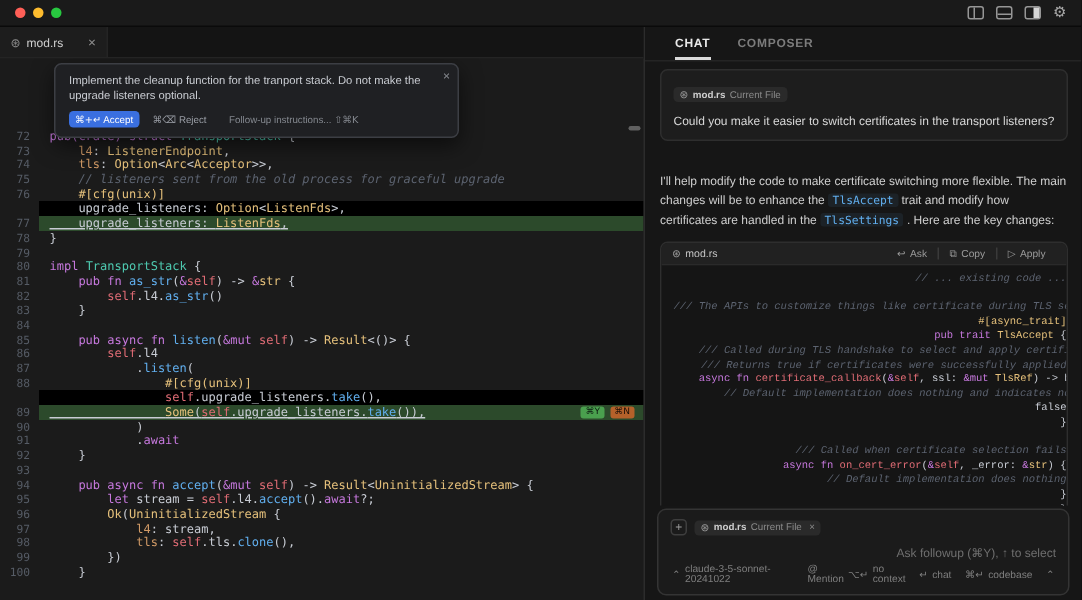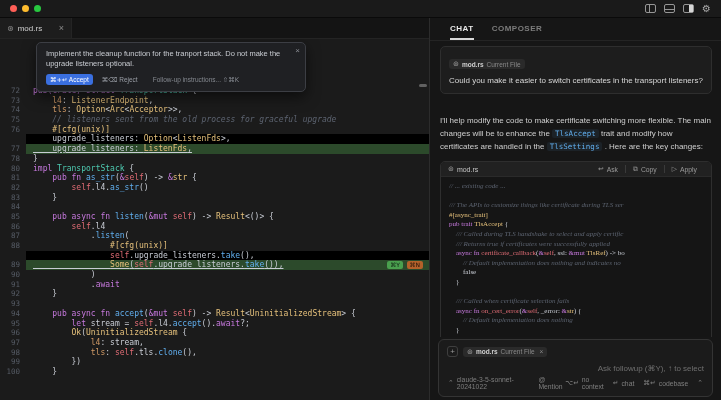--- a/index.html
+++ b/index.html
@@ -77,21 +77,21 @@
   .inline-code { font-family:"DejaVu Sans Mono",monospace; font-size:7.5px; color:#61afef;
     background:rgba(97,175,239,.08); border-radius:2px; padding:0 3px; }
   .code-block { margin-top:8px; border:1px solid #2e2e2e; border-radius:5px; overflow:hidden; }
   .cb-header { height:15px; background:#212121; display:flex; align-items:center; padding:0 7px;
     font-size:7px; color:#c6c6c6; border-bottom:1px solid #2a2a2a; }
   .cb-header .ficon { color:#9a9a9a; font-size:7px; margin-right:3px; font-family:"DejaVu Sans",sans-serif; }
   .cb-actions { margin-left:auto; display:flex; align-items:center; }
   .cb-action { color:#9a9a9a; font-size:6.8px; padding:0 7px; border-left:1px solid #3a3a3a;
     display:flex; gap:3px; align-items:center; }
   .cb-action:first-child { border-left:none; }
-  .cb-body { background:#151515; padding:5px 0 6px 8px; font-family:Liberation Serif, serif; }
+  .cb-body { background:#151515; padding:5px 0 6px 8px; font-family:Liberation Mono, monospace;text-align:right; }
   .cb-body .crow { height:9.6px; line-height:9.6px; font-size:7px; }
   .cb-body .crow .lc { padding-left:0; }
   
   .input-box { position:absolute; left:8px; right:8px; bottom:3px; height:58px;
     background:#1b1b1b; border:1px solid #343434; border-radius:6px; padding:6px 8px; }
   .ib-chips { display:flex; align-items:center; gap:5px; }
   .add-btn { width:11px; height:11px; border:1px solid #3e3e3e; border-radius:3px; color:#9a9a9a;
     font-size:8px; display:flex; align-items:center; justify-content:center; }
   .ib-placeholder { margin-top:7px; font-size:8px; color:#6f6f6f;text-align:right; }
   .ib-bottom { position:absolute; left:9px; right:9px; bottom:6px; display:flex; align-items:center;
@@ -143,20 +143,21 @@
         </div>
         <div class="code" id="editor-code">
             <div class="crow"><span class="ln">72</span><span class="lc"><span class="c-kw">pub(crate)</span><span class="c-df"> </span><span class="c-kw">struct</span><span class="c-df"> </span><span class="c-tg">TransportStack</span><span class="c-df"> {</span></span></div>
             <div class="crow"><span class="ln">73</span><span class="lc"><span class="c-df">    </span><span class="c-fd">l4</span><span class="c-df">: </span><span class="c-ty">ListenerEndpoint</span><span class="c-df">,</span></span></div>
             <div class="crow"><span class="ln">74</span><span class="lc"><span class="c-df">    </span><span class="c-fd">tls</span><span class="c-df">: </span><span class="c-ty">Option</span><span class="c-df">&lt;</span><span class="c-ty">Arc</span><span class="c-df">&lt;</span><span class="c-ty">Acceptor</span><span class="c-df">&gt;&gt;,</span></span></div>
             <div class="crow"><span class="ln">75</span><span class="lc"><span class="c-cm">    // listeners sent from the old process for graceful upgrade</span></span></div>
             <div class="crow"><span class="ln">76</span><span class="lc"><span class="c-ty">    #[cfg(unix)]</span></span></div>
             <div class="crow del"><span class="ln"></span><span class="lc"><span class="c-df">    upgrade_listeners: </span><span class="c-ty">Option</span><span class="c-df">&lt;</span><span class="c-ty">ListenFds</span><span class="c-df">&gt;,</span></span></div>
             <div class="crow add"><span class="ln">77</span><span class="lc"><span class="c-df">    upgrade_listeners: </span><span class="c-ty">ListenFds</span><span class="c-df">,</span></span></div>
             <div class="crow"><span class="ln">78</span><span class="lc"><span class="c-df">}</span></span></div>
+            <div class="crow"><span class="ln">79</span><span class="lc"></span></div>
             <div class="crow"><span class="ln">80</span><span class="lc"><span class="c-kw">impl</span><span class="c-df"> </span><span class="c-tg">TransportStack</span><span class="c-df"> {</span></span></div>
             <div class="crow"><span class="ln">81</span><span class="lc"><span class="c-df">    </span><span class="c-kw">pub fn</span><span class="c-df"> </span><span class="c-fn">as_str</span><span class="c-df">(</span><span class="c-kw">&amp;</span><span class="c-sf">self</span><span class="c-df">) -&gt; </span><span class="c-kw">&amp;</span><span class="c-ty">str</span><span class="c-df"> {</span></span></div>
             <div class="crow"><span class="ln">82</span><span class="lc"><span class="c-df">        </span><span class="c-sf">self</span><span class="c-df">.l4.</span><span class="c-fn">as_str</span><span class="c-df">()</span></span></div>
             <div class="crow"><span class="ln">83</span><span class="lc"><span class="c-df">    }</span></span></div>
             <div class="crow"><span class="ln">84</span><span class="lc"></span></div>
             <div class="crow"><span class="ln">85</span><span class="lc"><span class="c-df">    </span><span class="c-kw">pub async fn</span><span class="c-df"> </span><span class="c-fn">listen</span><span class="c-df">(</span><span class="c-kw">&amp;mut</span><span class="c-df"> </span><span class="c-sf">self</span><span class="c-df">) -&gt; </span><span class="c-ty">Result</span><span class="c-df">&lt;()&gt; {</span></span></div>
             <div class="crow"><span class="ln">86</span><span class="lc"><span class="c-df">        </span><span class="c-sf">self</span><span class="c-df">.l4</span></span></div>
             <div class="crow"><span class="ln">87</span><span class="lc"><span class="c-df">            .</span><span class="c-fn">listen</span><span class="c-df">(</span></span></div>
             <div class="crow"><span class="ln">88</span><span class="lc"><span class="c-ty">                #[cfg(unix)]</span></span></div>
             <div class="crow del"><span class="ln"></span><span class="lc"><span class="c-df">                </span><span class="c-sf">self</span><span class="c-df">.upgrade_listeners.</span><span class="c-fn">take</span><span class="c-df">(),</span></span></div>

